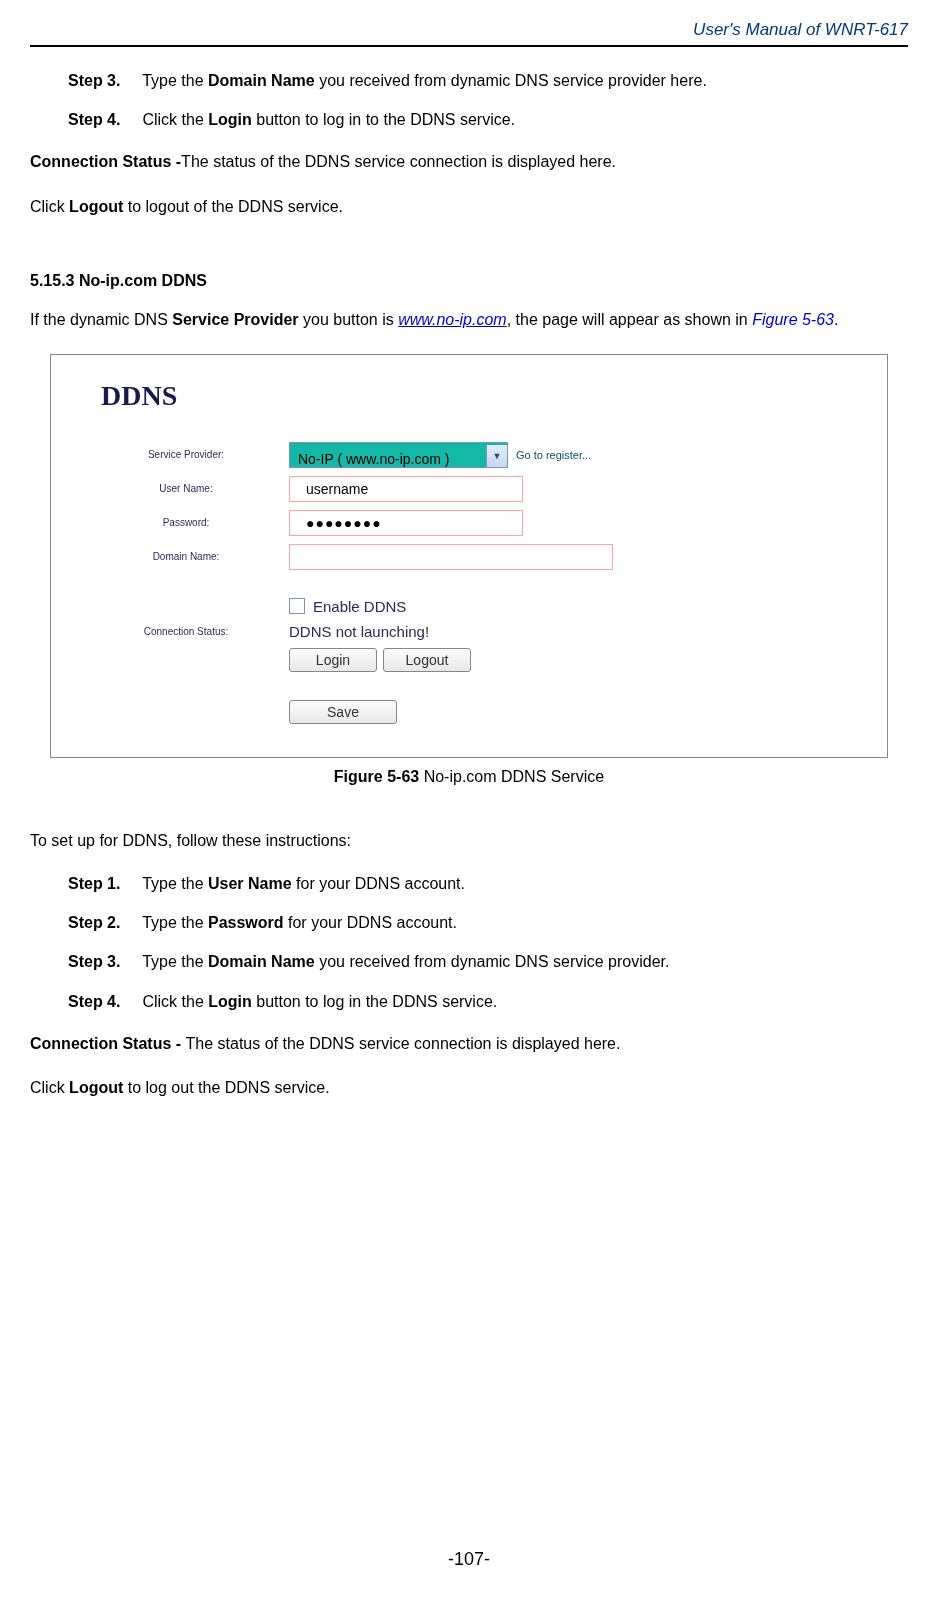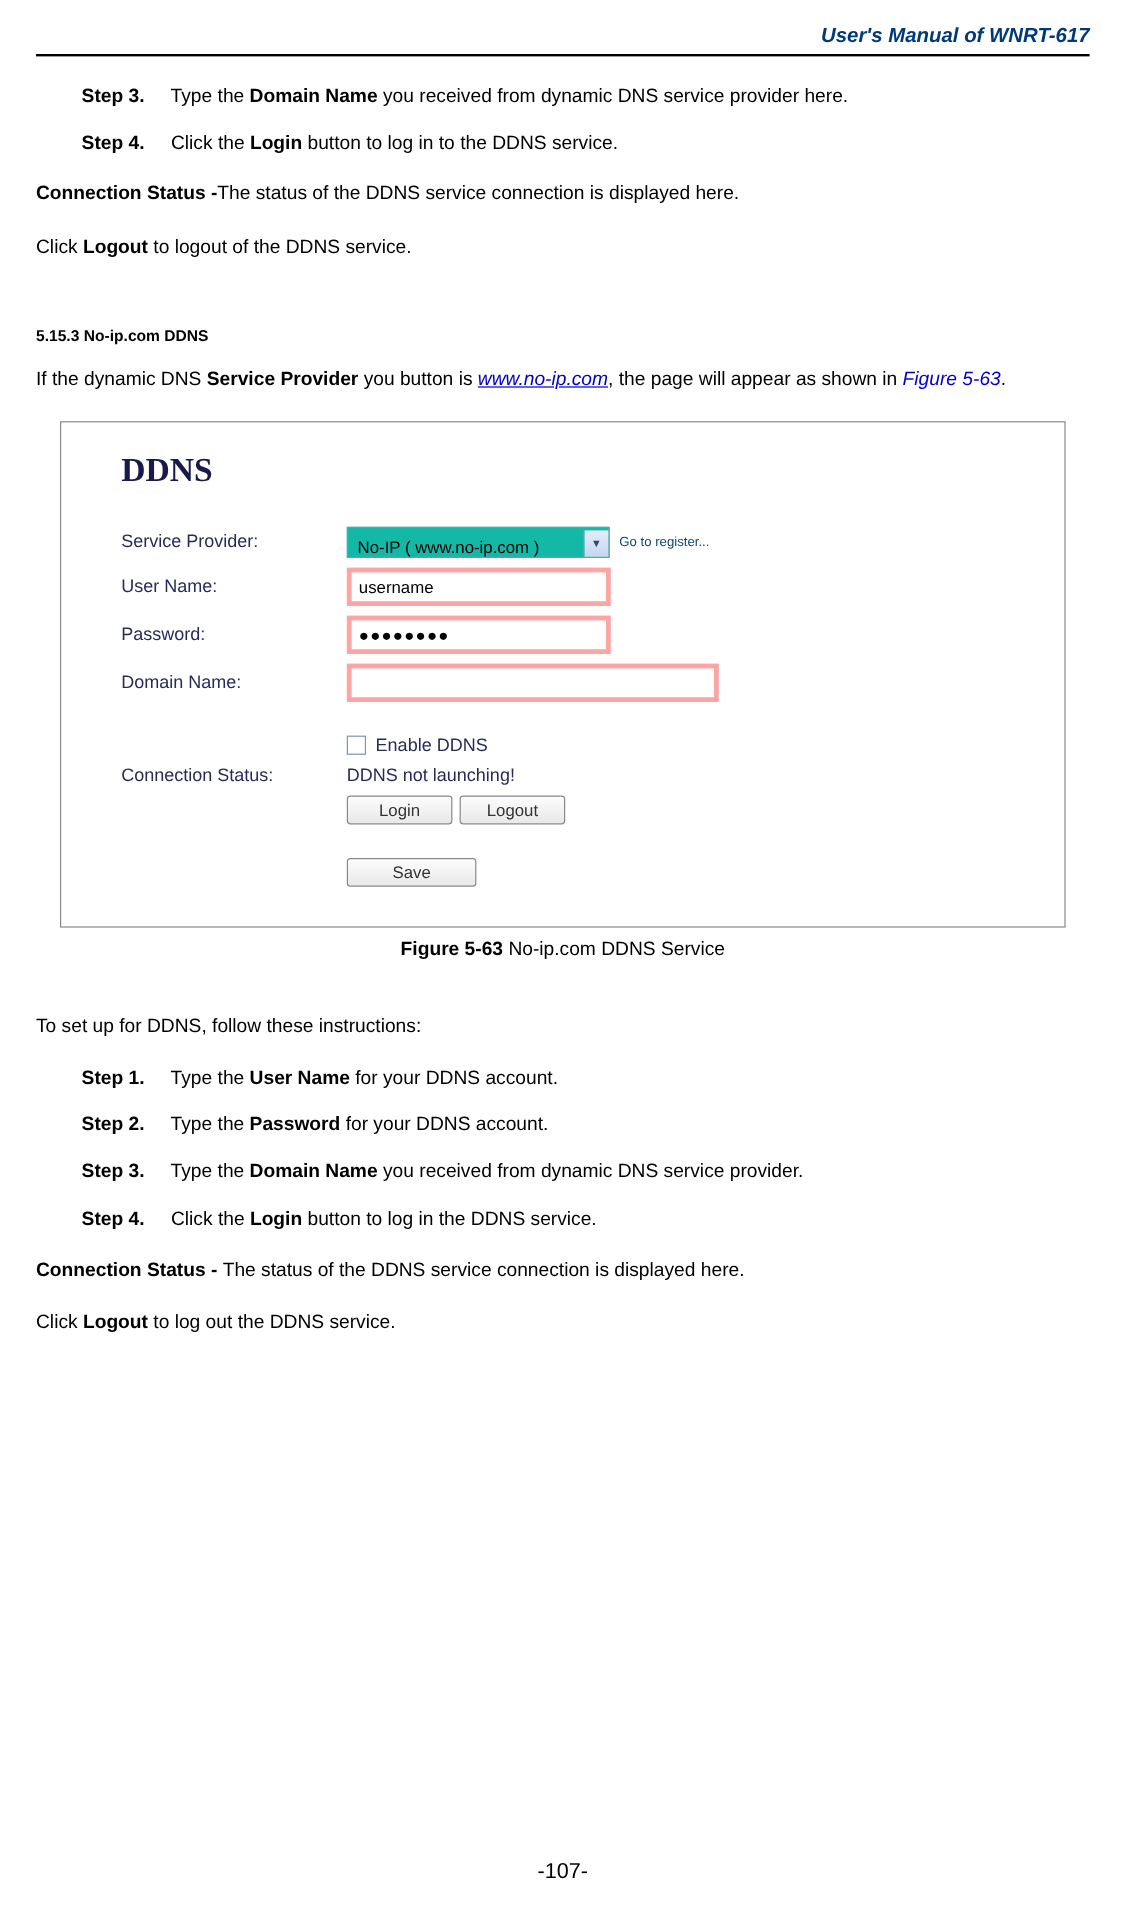--- a/index.html
+++ b/index.html
@@ -11,21 +11,21 @@
       color: black;
       width: 938px;
     }
     .page {
       padding: 20px 30px;
       position: relative;
       min-height: 1540px;
     }
     .header-title {
       text-align: right;
-      font-weight: bold;
+      font-weight: normal;
       font-style: italic;
       color: #003a7a;
       font-size: 17px;
       padding-bottom: 5px;
       border-bottom: 2px solid black;
       margin-bottom: 20px;
     }
     .step-line {
       margin: 12px 0 12px 38px;
       line-height: 1.7;
@@ -35,21 +35,21 @@
       display: inline-block;
       width: 70px;
     }
     .body-para {
       margin: 14px 0;
       line-height: 1.9;
     }
     .bold { font-weight: bold; }
     .section-h {
       font-weight: bold;
-      font-size: 13px;
+      font-size: 16px;
       margin-top: 50px;
       margin-bottom: 15px;
     }
     .link {
       color: #0000cc;
       text-decoration: underline;
       font-style: italic;
     }
     .figure-box {
       border: 1px solid #888;
@@ -64,28 +64,28 @@
       color: #1a1a4a;
       margin-bottom: 30px;
     }
     .form-row {
       display: flex;
       align-items: center;
       margin: 8px 0;
     }
     .form-label {
       width: 170px;
-      text-align: left;
+      text-align: center;
       padding-right: 18px;
       color: #2a2a5a;
-      font-size: 15px;
+      font-size: 10px;
     }
     .form-input {
-      border: 4px solid #fca5a5;
-      padding: 3px 6px;
+      border: 1px solid #fca5a5;
+      padding: 3px 16px;
       font-size: 14px;
       height: 18px;
       background: white;
       font-family: Arial, sans-serif;
     }
     .select-box {
       display: inline-flex;
       align-items: flex-end;
       border: 1px solid #7a94b8;
       background: #14b8a6;

